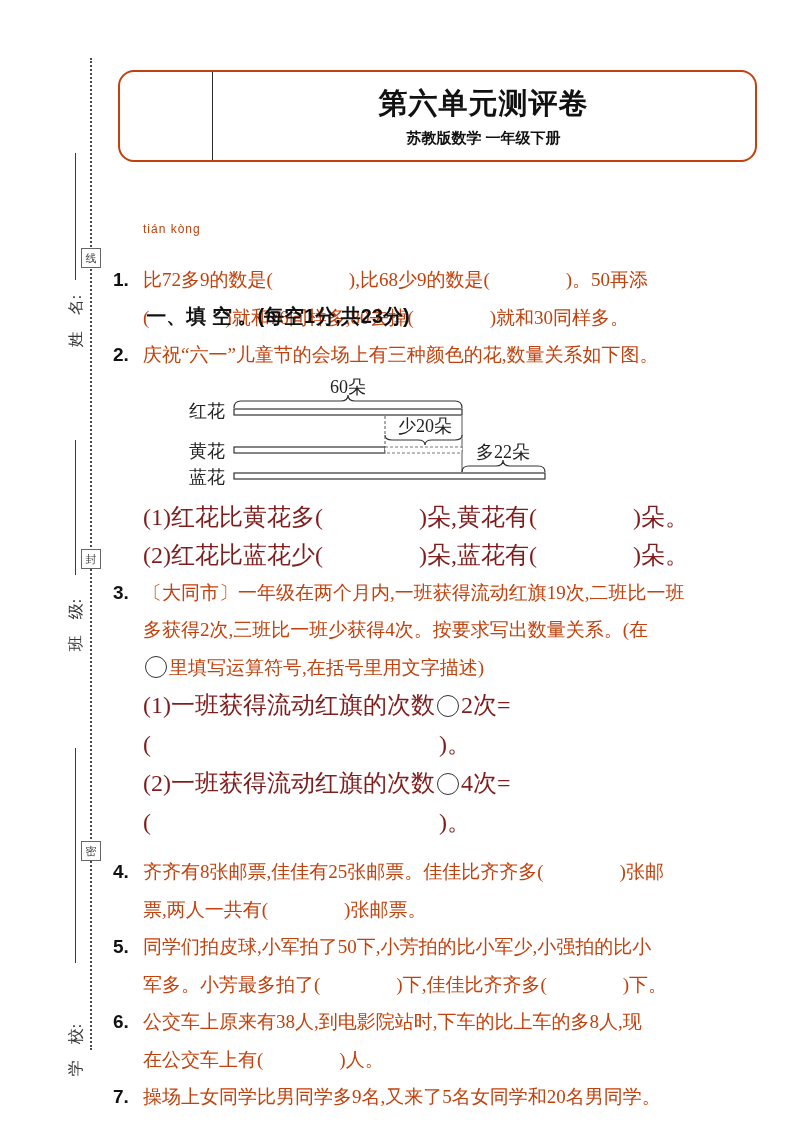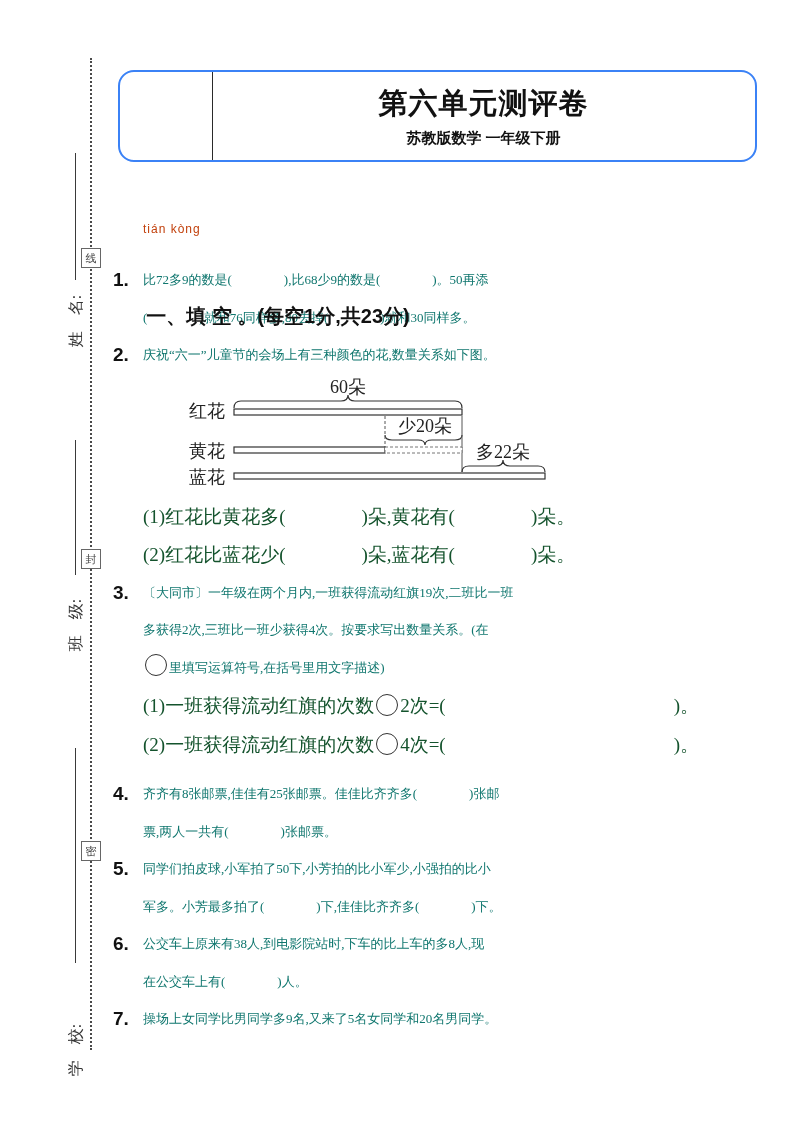--- a/index.html
+++ b/index.html
@@ -13,21 +13,21 @@
     border-left:2px dotted #4a4a4a;}
   .seal-box{position:absolute;left:81px;width:18px;height:18px;background:#fff;
     border:1px solid #666;font-size:11px;line-height:18px;text-align:center;
     color:#444;font-family:"Liberation Serif","DejaVu Serif",serif;z-index:2;}
   .mline{position:absolute;left:75px;width:0;border-left:1.5px solid #3a3a3a;}
   .mlabel{position:absolute;left:36px;width:80px;height:20px;text-align:center;
     font-size:16px;color:#333;transform:rotate(-90deg);transform-origin:center;
     white-space:pre;}
   
   .header-box{position:absolute;left:118px;top:70px;width:635px;height:88px;
-    border:2px solid #3b82f6;border-radius:16px;}
+    border:2px solid #c2410c;border-radius:16px;}
   .header-divider{position:absolute;left:92px;top:0;bottom:0;width:0;
     border-left:1.5px solid #2a2a2a;}
   .header-titles{position:absolute;left:92px;right:0;top:0;bottom:0;
     display:flex;flex-direction:column;align-items:center;justify-content:center;}
   .paper-title{font-family:"Liberation Sans","DejaVu Sans",sans-serif;
     font-weight:700;font-size:29px;letter-spacing:1px;color:#111;}
   .paper-subtitle{font-family:"Liberation Sans","DejaVu Sans",sans-serif;
     font-weight:700;font-size:15px;margin-top:5px;color:#111;}
   .info-line{position:absolute;left:335px;top:174px;font-size:17px;color:#222;
     white-space:pre;}
@@ -39,22 +39,22 @@
   .sec-head{position:relative;height:37px;
     font-family:"Liberation Sans","DejaVu Sans",sans-serif;
     font-weight:700;font-size:20px;line-height:37px;color:#111;white-space:pre;}
   .pinyin{position:absolute;left:30px;top:-13px;font-family:"Liberation Sans","DejaVu Sans",sans-serif;
     font-weight:400;font-size:12px;color:#c2410c;letter-spacing:1px;}
   .q{display:flex;align-items:flex-start;}
   .qnum{width:30px;flex:0 0 30px;
     font-family:"Liberation Sans","DejaVu Sans",sans-serif;
     font-weight:700;font-size:19px;line-height:37.5px;color:#111;}
   .qbody{flex:1;min-width:0;}
-  .qline{font-size:13px;line-height:37.5px;white-space:pre-wrap;color:#0f766e;}
-  .subline{font-size:19px;line-height:38px;white-space:pre-wrap;color:#14532d;}
+  .qline{font-size:19px;line-height:37.5px;white-space:pre-wrap;color:#c2410c;}
+  .subline{font-size:24px;line-height:38px;white-space:pre-wrap;color:#7f1d1d;}
   .q3sub{line-height:39px;}
   .mt11{margin-top:11px;}
   .op-circle{display:inline-block;width:20px;height:20px;border:1.5px solid #333;
     border-radius:50%;vertical-align:-4px;margin:0 2px;background:#fff;}
   
   .diagram{position:relative;height:118px;margin:2px 0 4px 14px;}
   .diagram svg{display:block;}
   .dg-text{font-family:"Liberation Serif","DejaVu Serif",serif;font-size:18px;fill:#222;}
 </style>
 </head>

